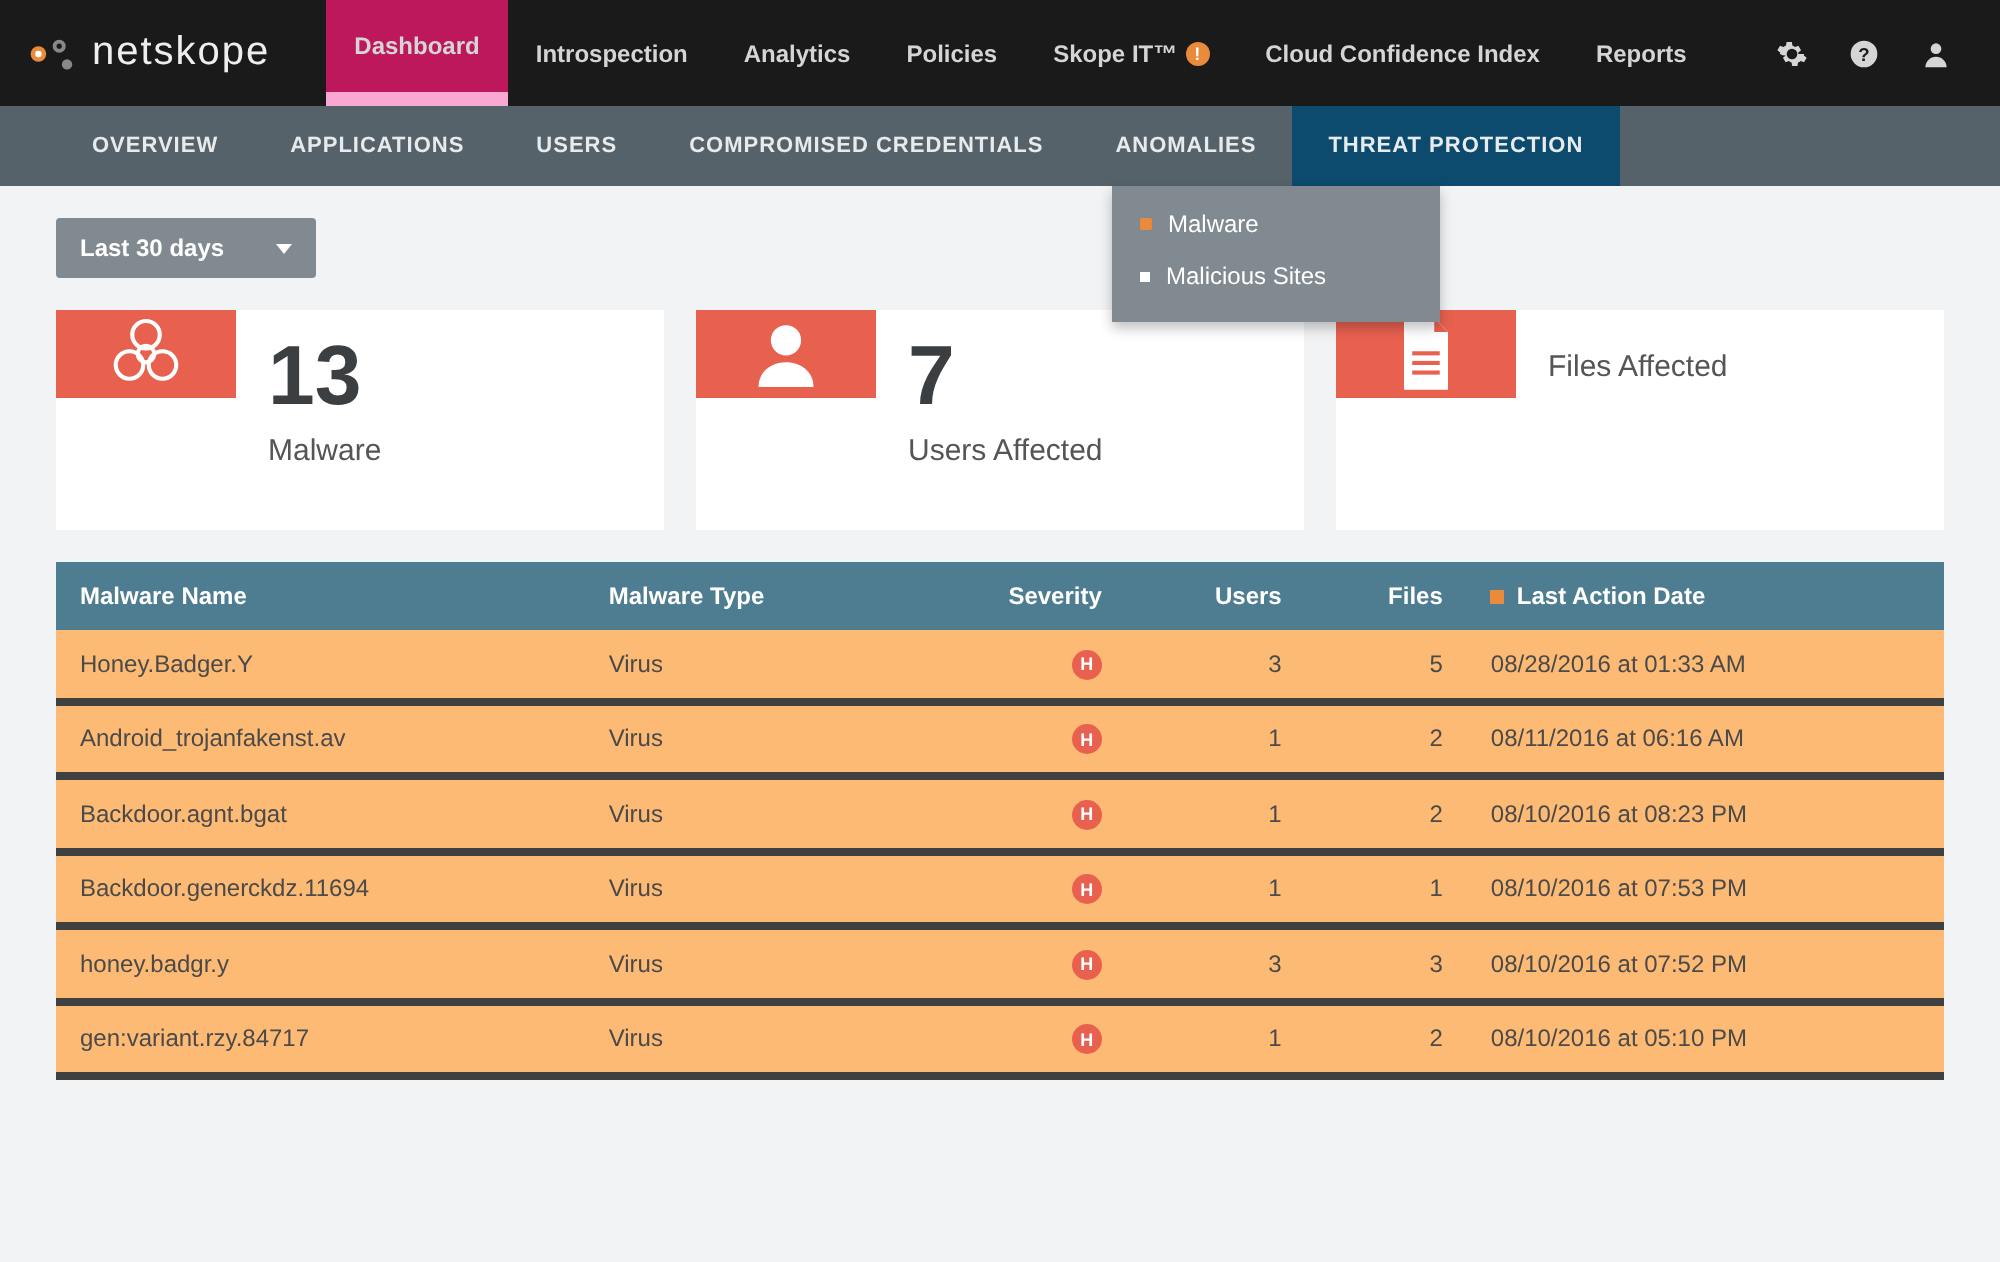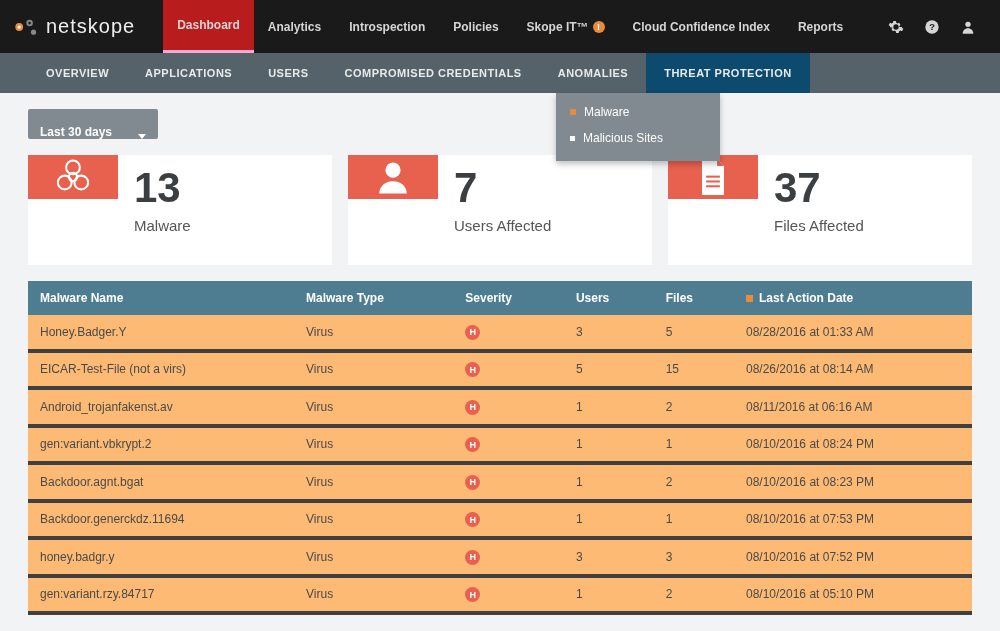--- a/index.html
+++ b/index.html
@@ -3,51 +3,51 @@
 <meta charset="utf-8">
 <style>
   * { box-sizing: border-box; margin: 0; padding: 0; }
   body { font-family: "Helvetica Neue", Arial, sans-serif; font-size: 13px; color: #333; background: #f2f3f4; width: 1000px; }
   .topbar { background: #1a1a1a; height: 53px; display: flex; align-items: stretch; padding: 0 14px 0 14px; }
   .logo { display: flex; align-items: center; gap: 6px; padding-right: 28px; }
   .logo-text { color: #eee; font-size: 20px; font-weight: 300; letter-spacing: 1px; }
   .logo-mark { width: 26px; height: 22px; }
   .topnav { display: flex; align-items: stretch; }
   .topnav-item { color: #d5d5d5; font-size: 12px; font-weight: 600; padding: 0 14px; display: flex; align-items: center; cursor: pointer; position: relative; }
-  .topnav-item.active { background: #b91c1c; border-bottom: 3px solid #f9a8d4; }
+  .topnav-item.active { background: #be185d; border-bottom: 7px solid #f9a8d4; }
   .topnav-alert { width: 12px; height:12px; border-radius: 50%; background:#e98b3a; color:#fff; font-size:9px; display:inline-flex; align-items:center; justify-content:center; margin-left:4px;}
   .topnav-spacer { flex: 1; }
   .topicons { display:flex; align-items:center; gap:20px; color:#d5d5d5; padding-right:10px;}
   .topicons svg { width:16px; height:16px; fill:#d5d5d5; cursor:pointer; }
 
   .subbar { background: #55626a; height: 40px; display: flex; align-items: stretch; padding: 0 0 0 28px; position: relative; }
   .subtab { color: #e8ebec; font-size: 11px; font-weight: 700; letter-spacing: .5px; padding: 0 18px; display:flex; align-items:center; cursor:pointer; }
   .subtab.active { background: #0c4a6e; }
   .submenu { position:absolute; left:556px; top:40px; background:#808a90; width:164px; padding:6px 0 10px 0; color:#fff; box-shadow:0 3px 6px rgba(0,0,0,.25); }
   .submenu-item { font-size:12px; padding:6px 14px; display:flex; align-items:center; gap:8px; cursor:pointer;}
   .submenu-item .bullet { width:5px; height:5px; background:#fff; display:inline-block;}
   .submenu-item.active .bullet { background:#e98b3a; width:6px; height:6px; border-radius:1px;}
 
   .toolbar { padding: 16px 28px 0 28px; }
-  .dd { background:#808a90; color:#fff; font-size:12px; font-weight:600; border:none; height:30px; width:130px; padding:0 12px; display:flex; align-items:flex-end; justify-content:space-between; border-radius:2px; cursor:pointer;}
+  .dd { background:#808a90; color:#fff; font-size:12px; font-weight:600; border:none; height:30px; width:130px; padding:0 12px; display:flex; align-items:center; justify-content:space-between; border-radius:2px; cursor:pointer;}
   .dd .caret { width:0;height:0;border-left:4px solid transparent;border-right:4px solid transparent;border-top:5px solid #fff;}
 
   .cards { display:flex; gap:16px; padding:16px 28px; }
   .card { background:#fff; flex:1; height:110px; display:flex; align-items:flex-start; }
   .card-icon { width:90px; background:#e8614f; display:flex; align-items:center; justify-content:center; }
   .card-icon svg { fill:#fff; width:44px; height:44px; }
   .card-body { padding:12px 16px; display:flex; flex-direction:column; justify-content:center;}
   .card-num { font-size:42px; font-weight:700; color:#3b3f42; line-height:1;}
   .card-label { font-size:15px; color:#555; margin-top:8px;}
 
   .table-wrap { margin:0 28px 12px 28px; background:#fdba74; }
   table { width:100%; border-collapse:collapse; }
   thead { background:#4e7d91; color:#fff; }
   th { text-align:left; font-weight:600; font-size:12px; padding:10px 12px; }
-  th.center, td.center { text-align:left; }
+  th.center, td.center { text-align:right; }
   th .sort-ind { width:7px;height:7px; background:#e98b3a; display:inline-block; margin-right:6px;}
   tbody td { font-size:12px; color:#4a4a4a; padding:9px 12px; border-bottom:4px solid #404040;}
   .sev { width:15px; height:15px; border-radius:50%; background:#e8614f; color:#fff; font-size:9px; font-weight:700; display:inline-flex; align-items:center; justify-content:center;}
 
   .footer { padding:12px 28px 16px 28px;}
 </style>
 </head>
 <body>
 
 <div class="topbar">
@@ -56,22 +56,22 @@
       <circle cx="8" cy="16" r="6" fill="#e98b3a"></circle>
       <circle cx="8" cy="16" r="2.5" fill="#fff"></circle>
       <circle cx="24" cy="10" r="5" fill="#888"></circle>
       <circle cx="24" cy="10" r="2" fill="#1a1a1a"></circle>
       <circle cx="30" cy="24" r="4" fill="#888"></circle>
     </svg>
     <span class="logo-text">netskope</span>
   </div>
   <div class="topnav" id="topnav">
       <div class="topnav-item active">Dashboard</div>
+      <div class="topnav-item">Introspection</div>
       <div class="topnav-item">Analytics</div>
-      <div class="topnav-item">Introspection</div>
       <div class="topnav-item">Policies</div>
       <div class="topnav-item">Skope IT™<span class="topnav-alert">!</span></div>
       <div class="topnav-item">Cloud Confidence Index</div>
       <div class="topnav-item">Reports</div>
     </div>
   <div class="topnav-spacer"></div>
   <div class="topicons">
     <svg viewBox="0 0 24 24">
         <path d="M12 8a4 4 0 100 8 4 4 0 000-8zm9 4a7 7 0 01-.1 1.2l2.1 1.6-2 3.4-2.5-1a7 7 0 01-2 1.2l-.4 2.6h-4l-.4-2.6a7 7 0 01-2-1.2l-2.5 1-2-3.4 2.1-1.6A7 7 0 013 12a7 7 0 01.1-1.2L1 9.2l2-3.4 2.5 1a7 7 0 012-1.2L7.9 3h4l.4 2.6a7 7 0 012 1.2l2.5-1 2 3.4-2.1 1.6c.1.4.1.8.1 1.2z"></path>
       </svg>
@@ -145,21 +145,20 @@
       <div class="card-icon">
         <svg viewBox="0 0 64 64">
           <path fill="#fff" d="M16 6h22l10 10v42H16z"></path>
           <path fill="#e8614f" d="M38 6v10h10z"></path>
           <rect x="22" y="30" width="20" height="3" fill="#e8614f"></rect>
           <rect x="22" y="37" width="20" height="3" fill="#e8614f"></rect>
           <rect x="22" y="44" width="20" height="3" fill="#e8614f"></rect>
         </svg>
       </div>
       <div class="card-body">
-        <div class="card-num">37</div>
         <div class="card-label">Files Affected</div>
       </div>
     </div>
   </div>
 
 <div class="table-wrap">
   <table>
     <thead>
         <tr id="thead-row">
           <th>Malware Name</th>
@@ -173,42 +172,26 @@
     <tbody id="tbody">
         <tr>
           <td>Honey.Badger.Y</td>
           <td>Virus</td>
           <td class="center"><span class="sev">H</span></td>
           <td class="center">3</td>
           <td class="center">5</td>
           <td>08/28/2016 at 01:33 AM</td>
         </tr>
         <tr>
-          <td>EICAR-Test-File (not a virs)</td>
-          <td>Virus</td>
-          <td class="center"><span class="sev">H</span></td>
-          <td class="center">5</td>
-          <td class="center">15</td>
-          <td>08/26/2016 at 08:14 AM</td>
-        </tr>
-        <tr>
           <td>Android_trojanfakenst.av</td>
           <td>Virus</td>
           <td class="center"><span class="sev">H</span></td>
           <td class="center">1</td>
           <td class="center">2</td>
           <td>08/11/2016 at 06:16 AM</td>
-        </tr>
-        <tr>
-          <td>gen:variant.vbkrypt.2</td>
-          <td>Virus</td>
-          <td class="center"><span class="sev">H</span></td>
-          <td class="center">1</td>
-          <td class="center">1</td>
-          <td>08/10/2016 at 08:24 PM</td>
         </tr>
         <tr>
           <td>Backdoor.agnt.bgat</td>
           <td>Virus</td>
           <td class="center"><span class="sev">H</span></td>
           <td class="center">1</td>
           <td class="center">2</td>
           <td>08/10/2016 at 08:23 PM</td>
         </tr>
         <tr>

